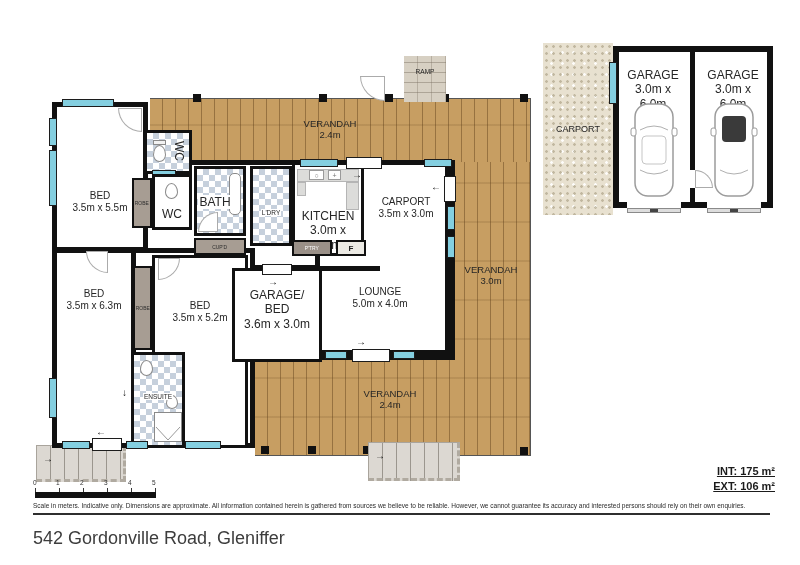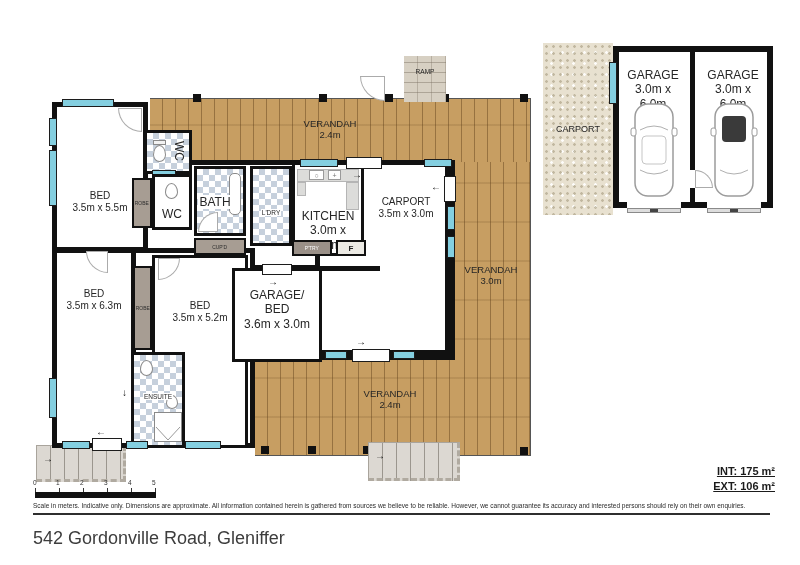--- a/index.html
+++ b/index.html
@@ -199,20 +199,24 @@
     <div class="toilet" style="position:absolute;right:4px;top:40px;width:12px;height:14px;"></div>
     <div style="position:absolute;left:20px;bottom:3px;width:28px;height:30px;background:#fff;border:1px solid #8a8a8a;box-sizing:border-box;">
       <svg width="26" height="28" viewBox="0 0 26 28">
           <path d="M1 14 L13 27 L25 14" fill="none" stroke="#9a9a9a" stroke-width="1"></path>
         </svg>
     </div>
     <div class="lbl" style="position:absolute;left:0;right:0;top:38px;font-size:6.5px;"><span style="background:#fff;padding:0 1px;">ENSUITE</span></div>
   </div>
   <span class="abs arrow" style="left:122px;top:388px;">↓</span>
 
+  <div class="abs lbl" style="left:320px;top:286px;width:120px;">
+    <span class="nm">LOUNGE</span>
+      <span class="dm">5.0m x 4.0m</span>
+  </div>
 
   <div class="abs win" style="left:62px;top:99px;width:52px;height:8px;"></div>
   <div class="abs win" style="left:49px;top:118px;width:8px;height:28px;"></div>
   <div class="abs win" style="left:49px;top:150px;width:8px;height:56px;"></div>
   <div class="abs win" style="left:49px;top:378px;width:8px;height:40px;"></div>
   <div class="abs win" style="left:62px;top:441px;width:28px;height:8px;"></div>
   <div class="abs win" style="left:126px;top:441px;width:22px;height:8px;"></div>
   <div class="abs win" style="left:185px;top:441px;width:36px;height:8px;"></div>
   <div class="abs sill" style="left:92px;top:438px;width:30px;height:13px;"></div>
   <span class="abs arrow" style="left:96px;top:427px;">←</span>

